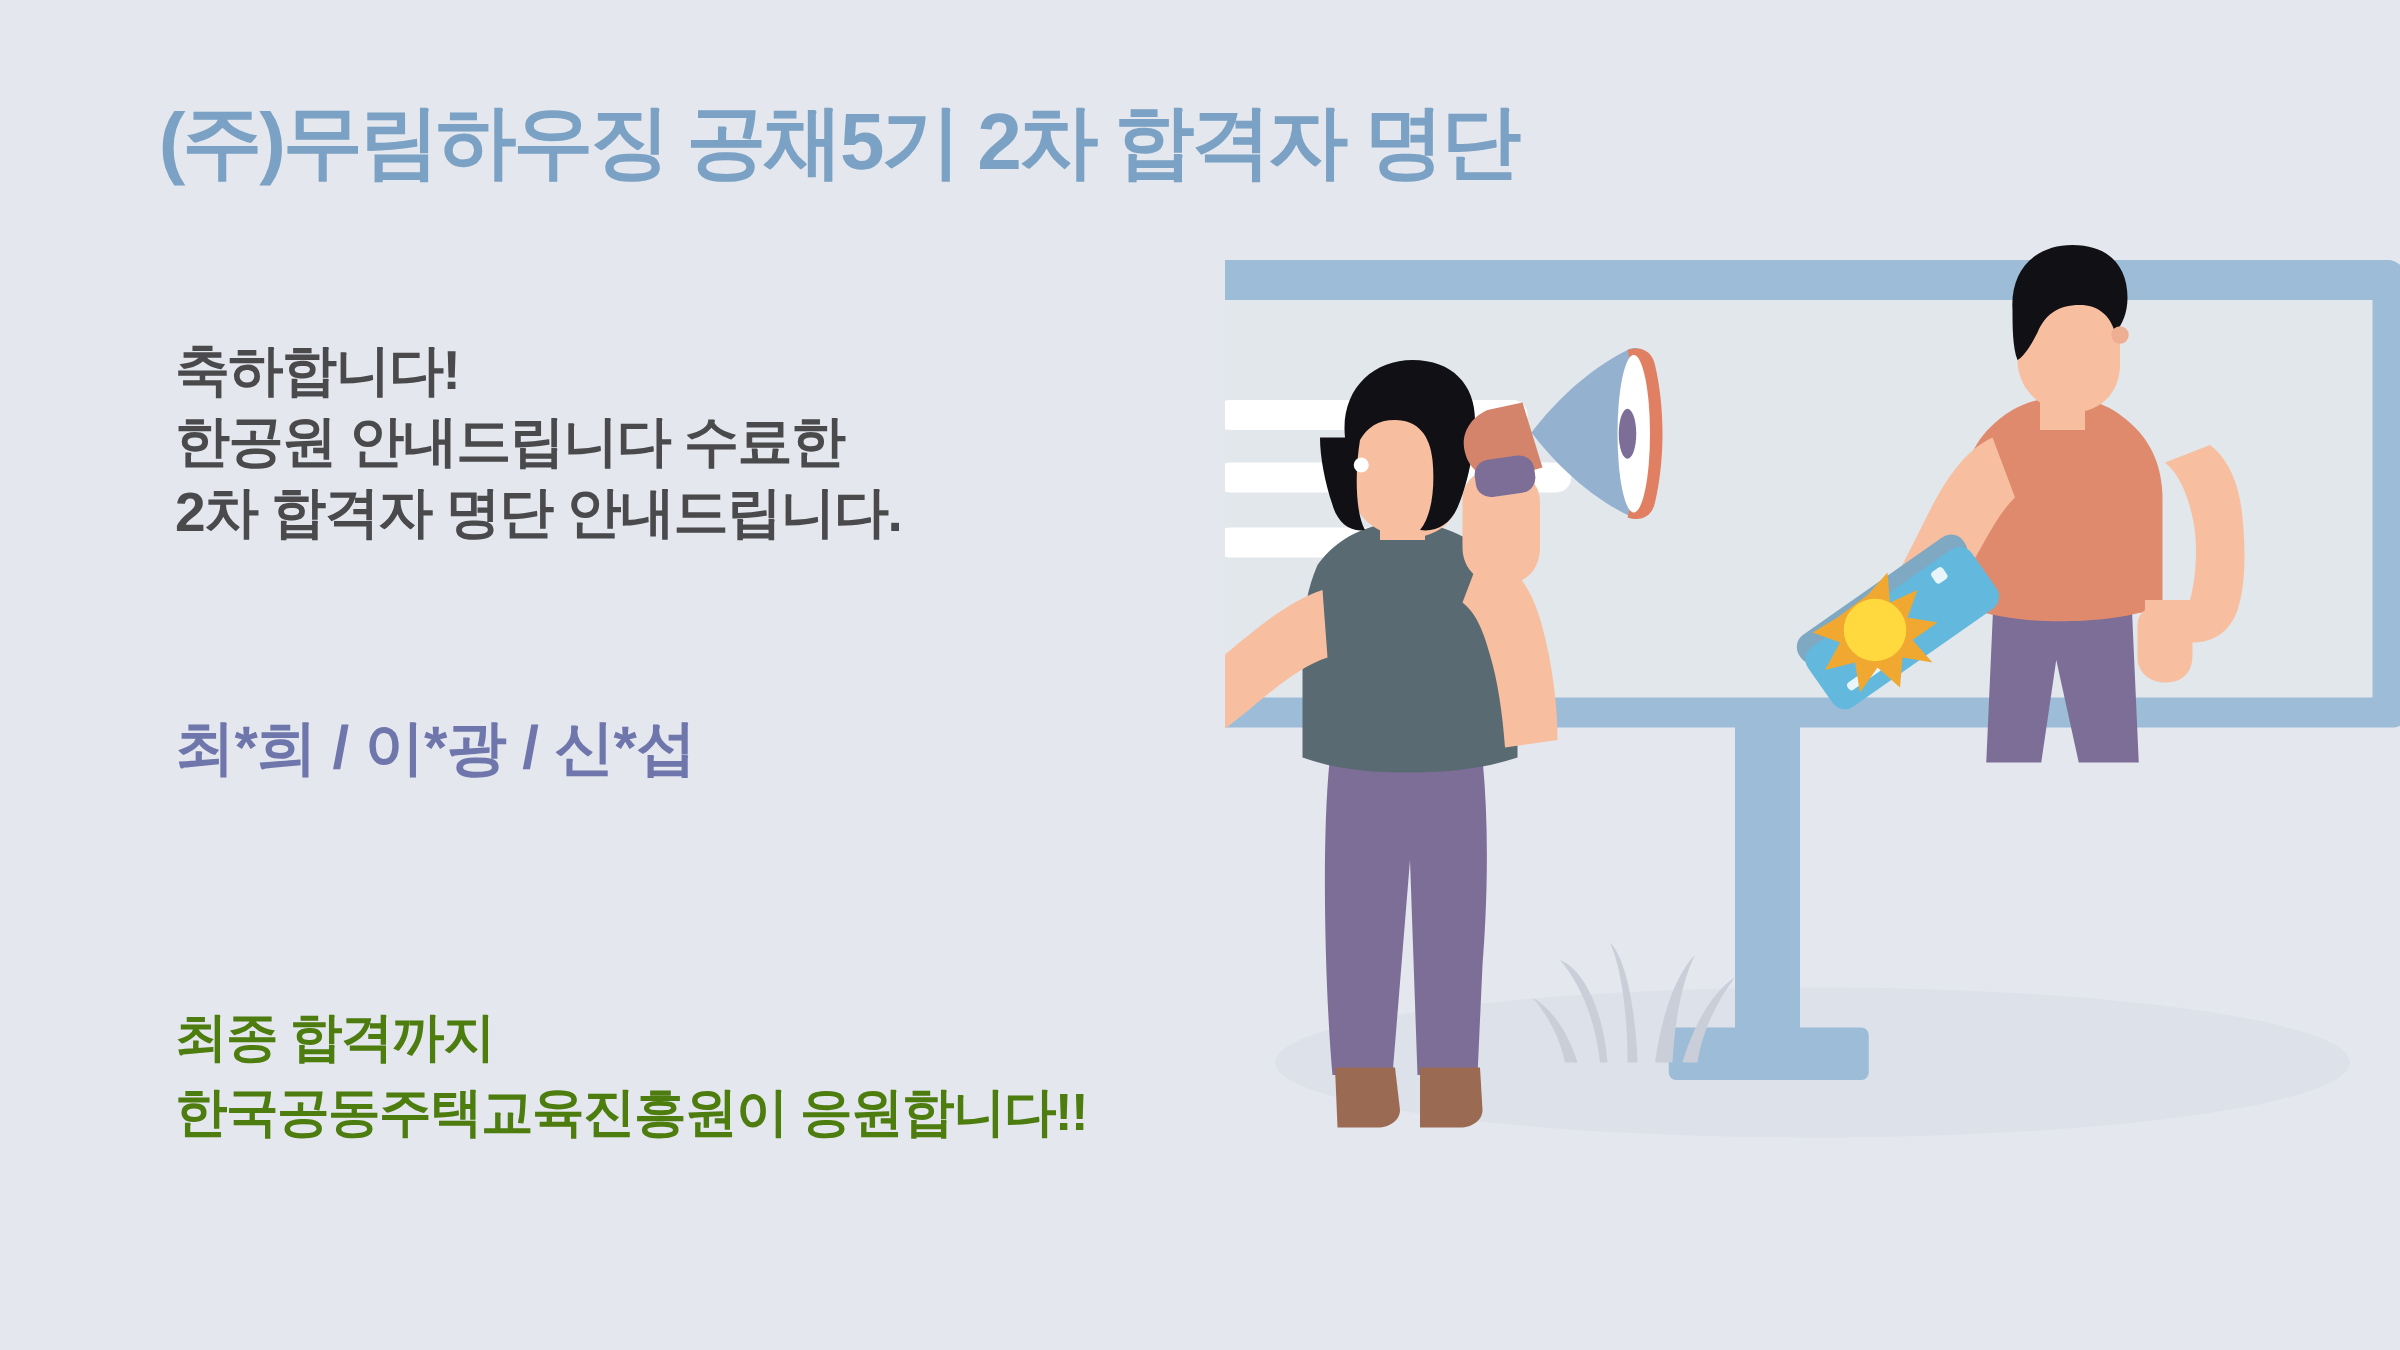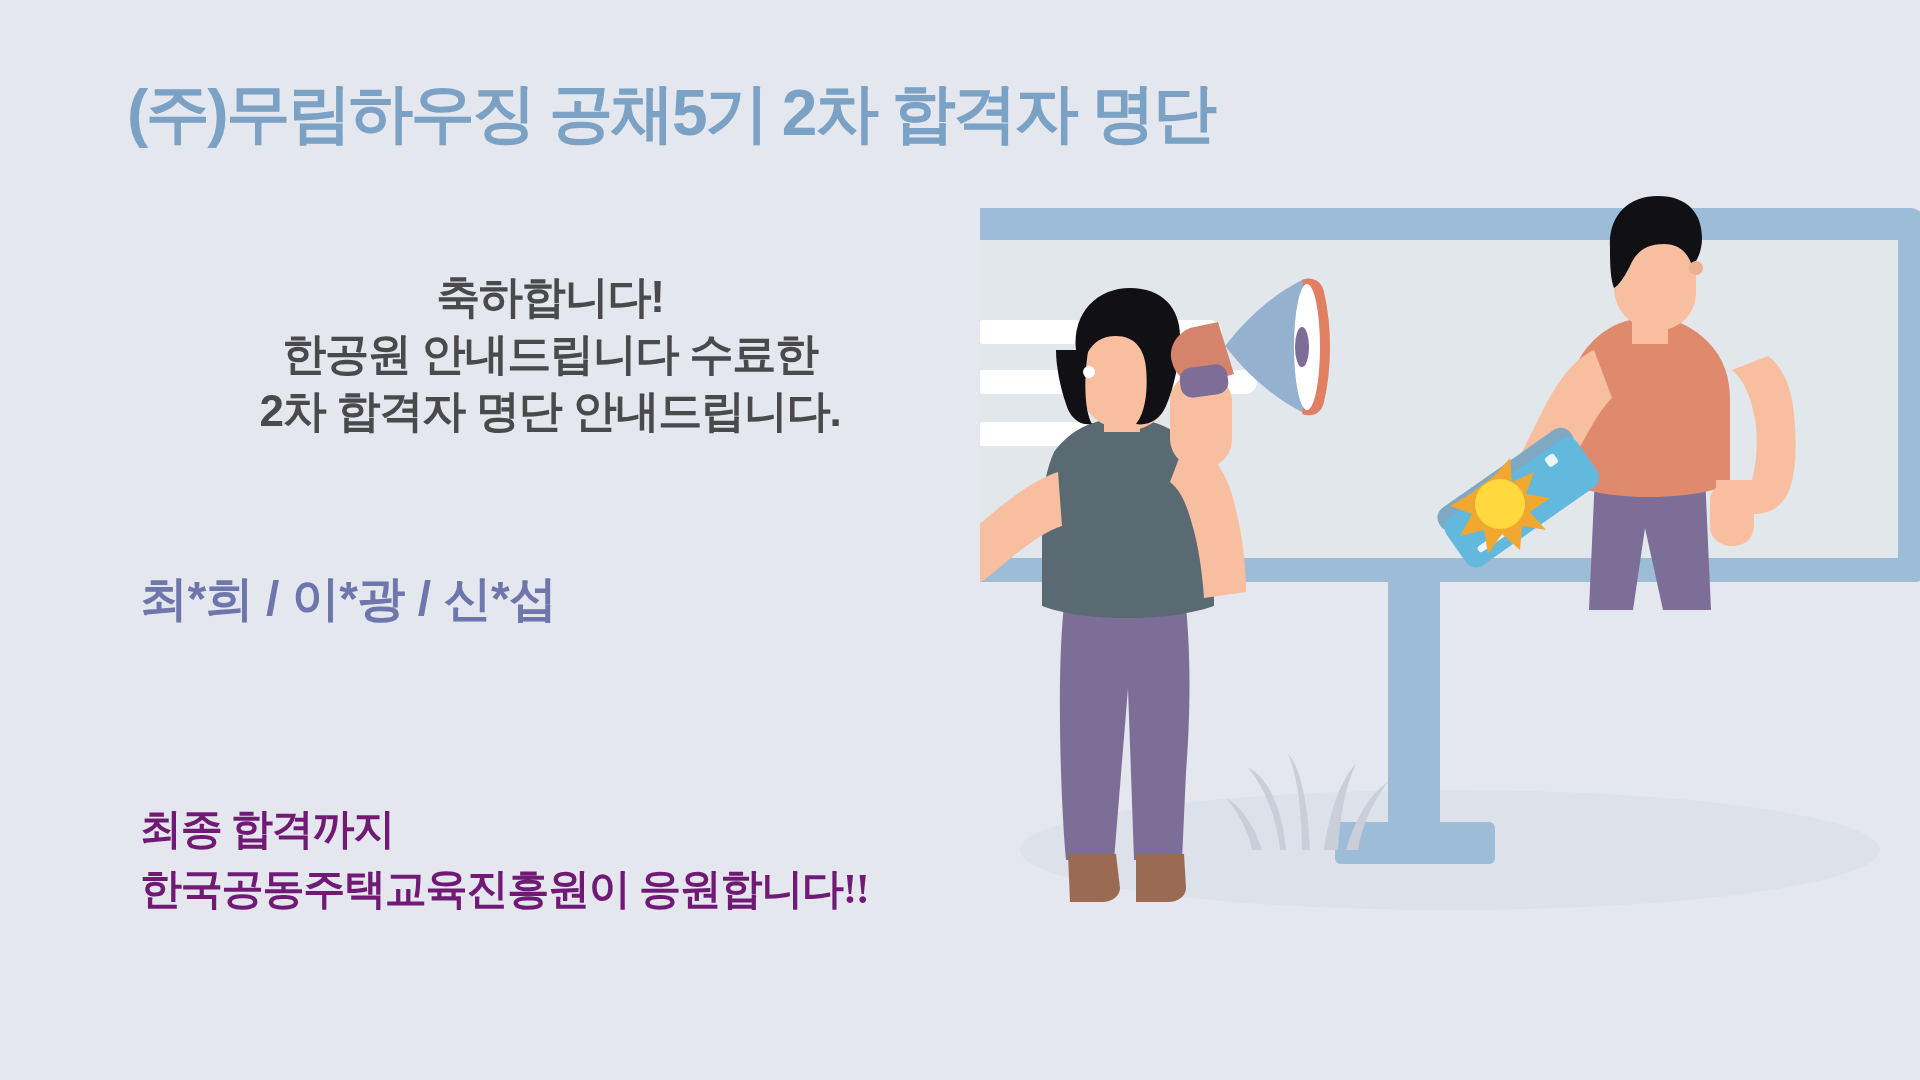--- a/index.html
+++ b/index.html
@@ -28,21 +28,20 @@
     white-space: nowrap;
     line-height: 1.05;
     margin-left: 39px;
   }
 
   #body-block {
     position: absolute;
     left: 140px;
     top: 268px;
     width: 820px;
-    text-align: center;
   }
   .body-line {
     font-size: 44px;
     font-weight: 800;
     color: #4a4a4d;
     line-height: 1.30;
     letter-spacing: -1.2px;
     white-space: nowrap;
   }
 
@@ -63,25 +62,24 @@
 
   #closing-block {
     position: absolute;
     left: 140px;
     top: 800px;
     width: 900px;
   }
   .closing-line {
     font-size: 42px;
     font-weight: 800;
-    color: #701a75;
+    color: #4d7c0f;
     line-height: 1.42;
     letter-spacing: -1.2px;
     white-space: nowrap;
-    font-family: Liberation Serif, serif;
   }
 
   
   #illustration {
     position: absolute;
     left: 980px;
     top: 190px;
     width: 940px;
     height: 890px;
   }

